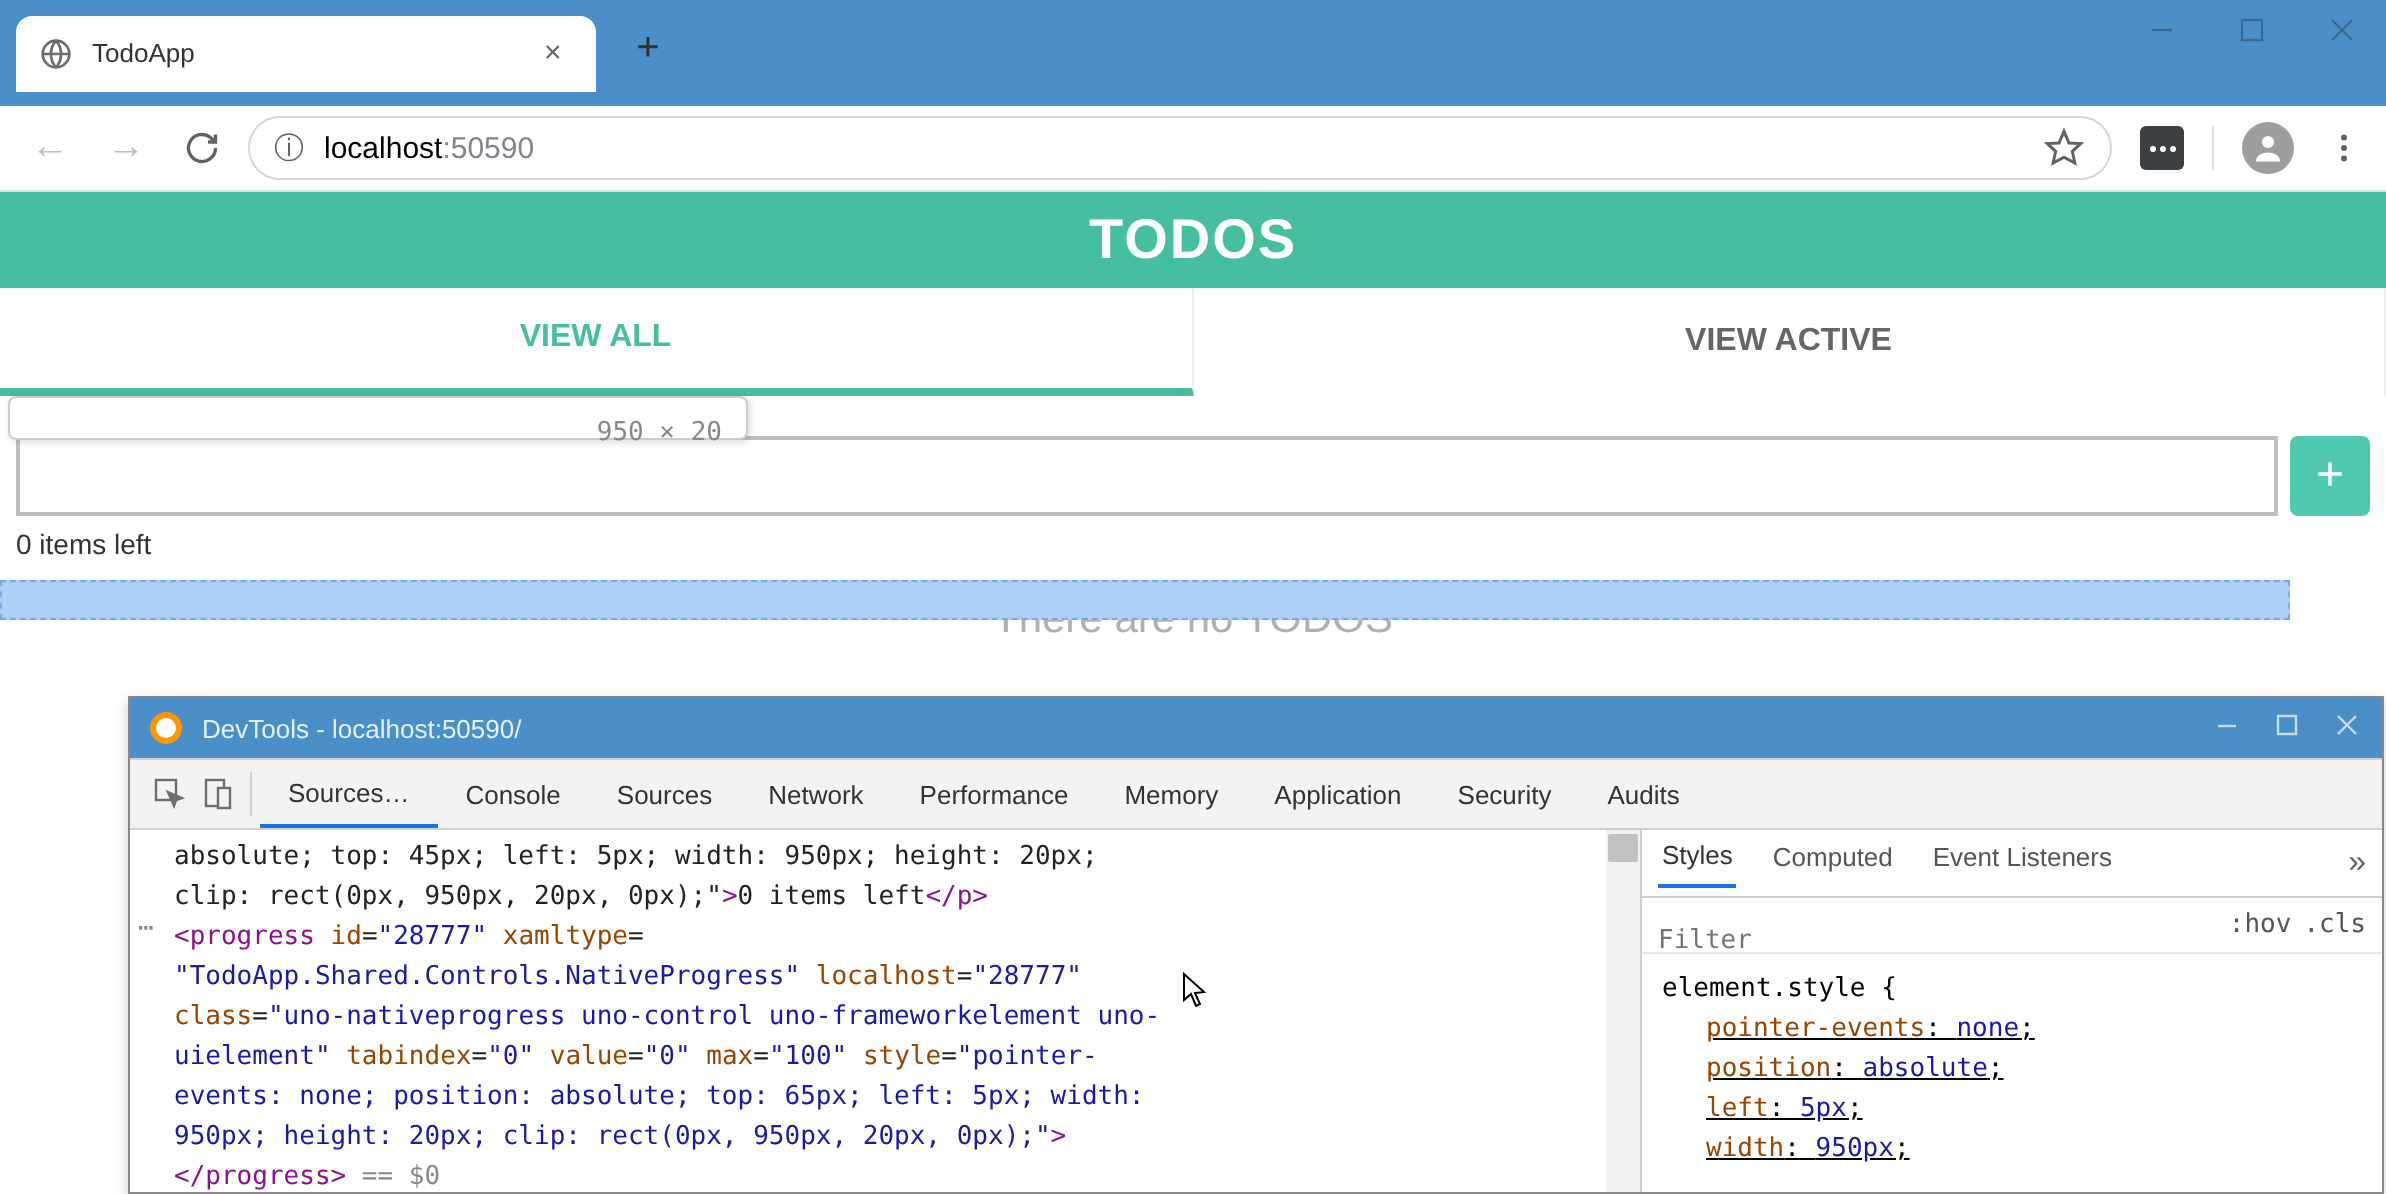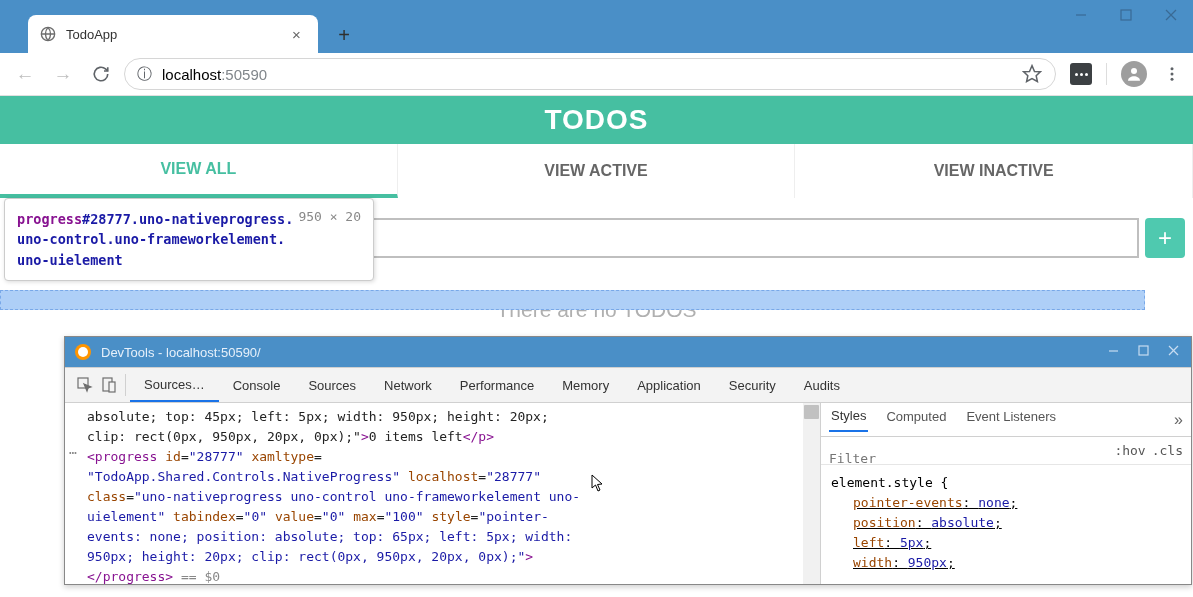--- a/index.html
+++ b/index.html
@@ -1,19 +1,19 @@
 <!DOCTYPE html>
 <html><head>
   <meta charset="utf-8">
   <style>
     * { box-sizing: border-box; margin: 0; padding: 0; }
     body { font-family: "Segoe UI", Arial, sans-serif; width: 1193px; height: 597px; overflow: hidden; background: #fff; }
     
     
-    .browser-top { height: 53px; background: #4a8fc7; display: flex; align-items: flex-end; position: relative; padding-left: 20px; }
+    .browser-top { height: 53px; background: #4a8fc7; display: flex; align-items: center; position: relative; }
     .tab { height: 38px; background: #fff; border-radius: 8px 8px 0 0; display: flex; align-items: center; padding: 0 12px; margin-left: 8px; width: 290px; gap: 10px; }
     .favicon { width: 16px; height: 16px; color: #6c6c6c; display:flex; align-items:center; justify-content:center; }
     .tab-title { font-size: 13px; color: #333; flex: 1; }
     .tab-close { width: 14px; color: #666; cursor: pointer; font-size: 15px; }
     .new-tab { width: 28px; height: 28px; display: flex; align-items: center; justify-content: center; color: #2f2f2f; font-size: 20px; margin-left: 12px; margin-bottom: 4px; cursor: pointer; }
     .win-controls { position: absolute; right: 0; top: 0; display: flex; }
     .win-btn { width: 45px; height: 30px; display: flex; align-items: center; justify-content: center; color: #2c5579; cursor: pointer; }
     
     .addr-bar { height: 43px; background: #fff; display: flex; align-items: center; padding: 0 10px; gap: 8px; border-bottom: 1px solid #e0e0e0; }
     .nav-btn { width: 30px; height: 30px; color: #5f6368; display: flex; align-items: center; justify-content: center; font-size: 19px; cursor: pointer; }
@@ -47,21 +47,21 @@
     .tooltip { position:absolute; left:4px; top:0; width: 370px; background:#fff; border:1px solid #ccc; border-radius:4px; padding:10px 12px; box-shadow: 1px 1px 4px rgba(0,0,0,0.15); z-index:10; }
     .tooltip-title { font-family: Consolas, monospace; font-size:13.5px; line-height:1.5; }
     .tooltip-title .tag { color:#881391; font-weight:bold; }
     .tooltip-title .id { color:#1a1aa6; font-weight:bold; }
     .tooltip-title .cls { color:#1a1aa6; font-weight:bold; }
     .tooltip-dim { position:absolute; top:10px; right:12px; color:#888; font-family: Consolas, monospace; font-size:13px; }
     
     .no-todos { text-align:center; font-size:21px; color:#b0b0b0; margin-top:18px; }
     
     
-    .devtools { position:absolute; left:64px; top:336px; width:1128px; height:249px; border:1px solid #888; background:#fff; display:flex; flex-direction:column; box-shadow: 0 2px 6px rgba(0,0,0,0.2); }
+    .devtools { position:absolute; left:64px; top:348px; width:1128px; height:249px; border:1px solid #888; background:#fff; display:flex; flex-direction:column; box-shadow: 0 2px 6px rgba(0,0,0,0.2); }
     .dt-title { height:30px; background:#4a8fc7; display:flex; align-items:center; padding:0 10px; gap:10px; color:#e6f0fa; font-size:13px; position:relative; }
     .dt-icon { width:16px; height:16px; background:#ff9500; border-radius:50%; display:flex; align-items:center; justify-content:center; }
     .dt-icon-inner { width:10px; height:10px; background:#fff; border-radius:50%; }
     .dt-win { position:absolute; right:4px; top:2px; display:flex; gap:2px; }
     .dt-win-btn { width:28px; height:22px; display:flex; align-items:center; justify-content:center; color:#c7dcf1; }
     
     .dt-tabs { height:36px; background:#f3f3f3; border-bottom:1px solid #d0d0d0; display:flex; align-items:stretch; padding-left:8px; gap:0; border-top:1px solid #d0d0d0;}
     .dt-tool { width:24px; display:flex; align-items:center; justify-content:center; color:#6e6e6e; cursor:pointer; }
     .dt-tab { padding:0 14px; display:flex; align-items:center; font-size:13px; color:#333; cursor:pointer; }
     .dt-tab.active { border-bottom:2px solid #1a73e8; color:#333; }
@@ -169,31 +169,25 @@
           <circle cx="12" cy="19" r="2"></circle>
         </svg>
     </div>
   </div>
 </div>
 
 <div class="app-header">TODOS</div>
 <div class="tabs-row">
   <div class="app-tab active">VIEW ALL</div>
   <div class="app-tab">VIEW ACTIVE</div>
-  <div class="app-tab">VIEW INACTIVE</div>
 </div>
 
 <div class="content-area">
   <div class="tooltip">
     <div class="tooltip-dim">950 × 20</div>
-    <div class="tooltip-title">
-      <span class="tag">progress</span><span class="id">#28777</span><span class="cls">.uno-nativeprogress.</span><br>
-      <span class="cls">uno-control.uno-frameworkelement.</span><br>
-      <span class="cls">uno-uielement</span>
-    </div>
   </div>
 
   <div class="todo-input-row">
     <div class="todo-input"></div>
     <div class="add-btn">+</div>
   </div>
   <div class="items-left">0 items left</div>
 
   <div class="progress-highlight"></div>
 

